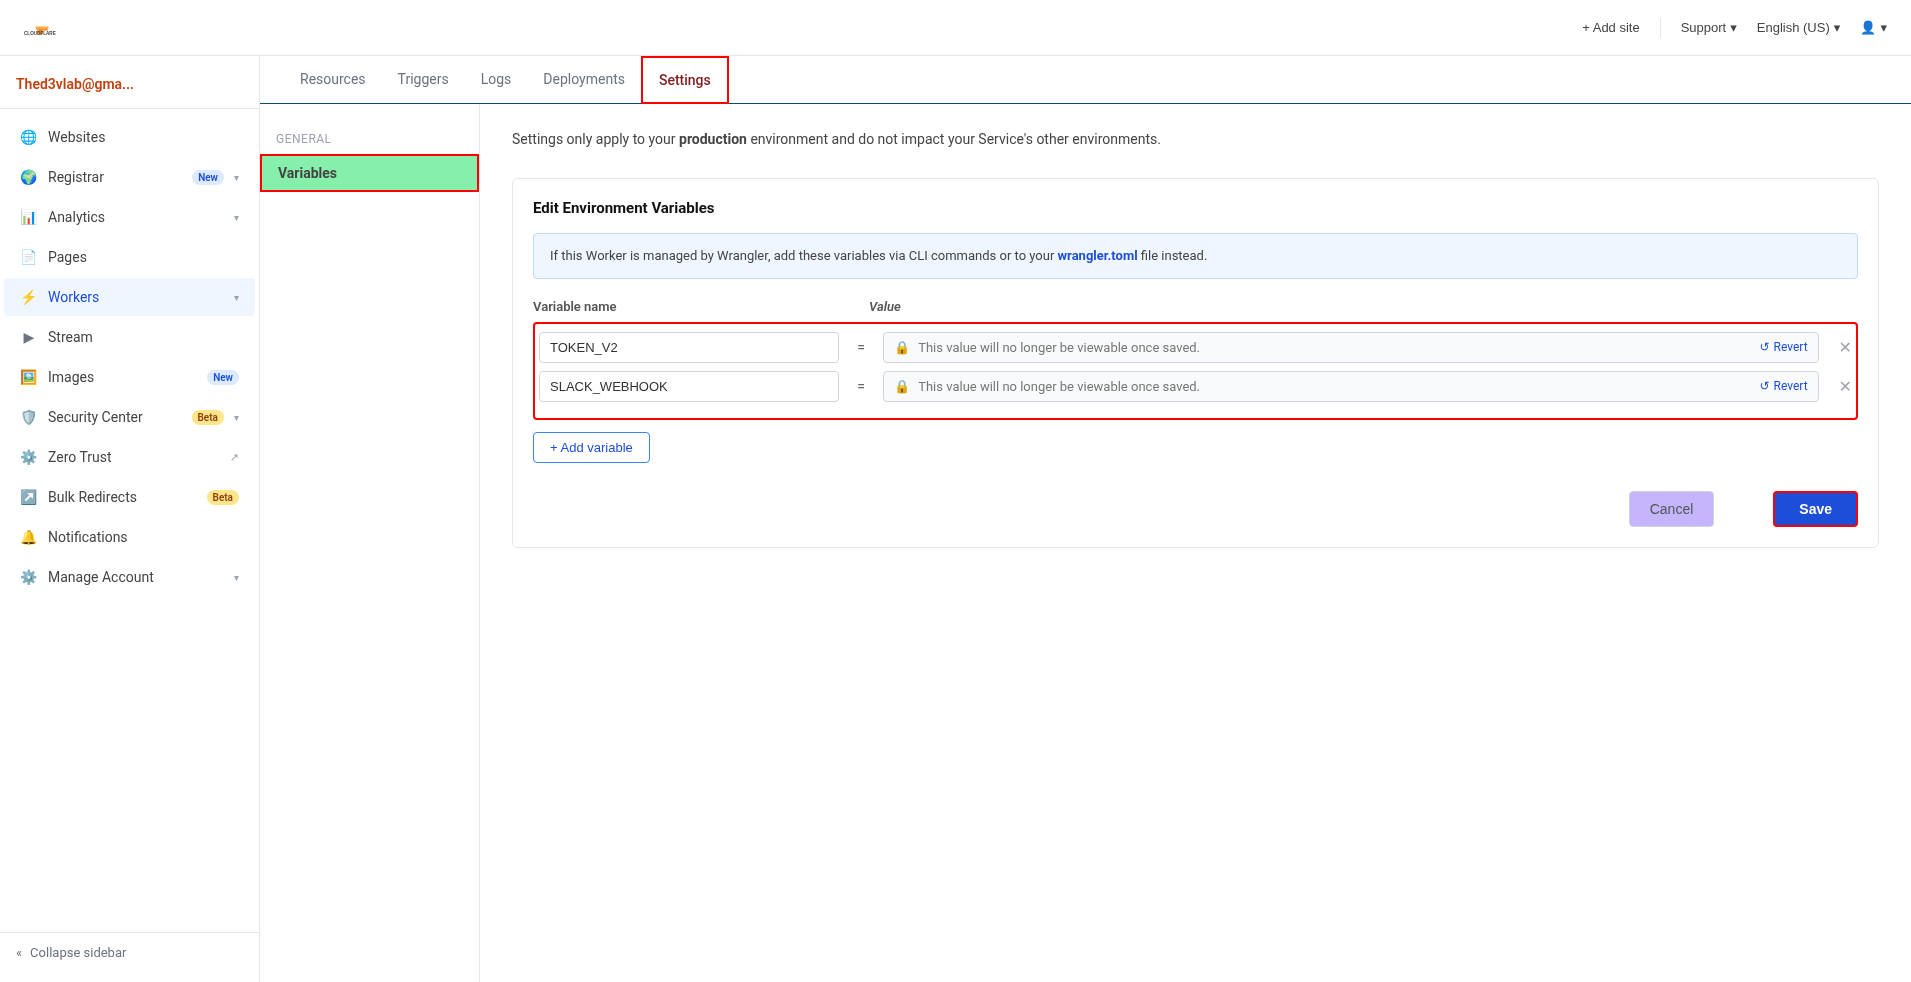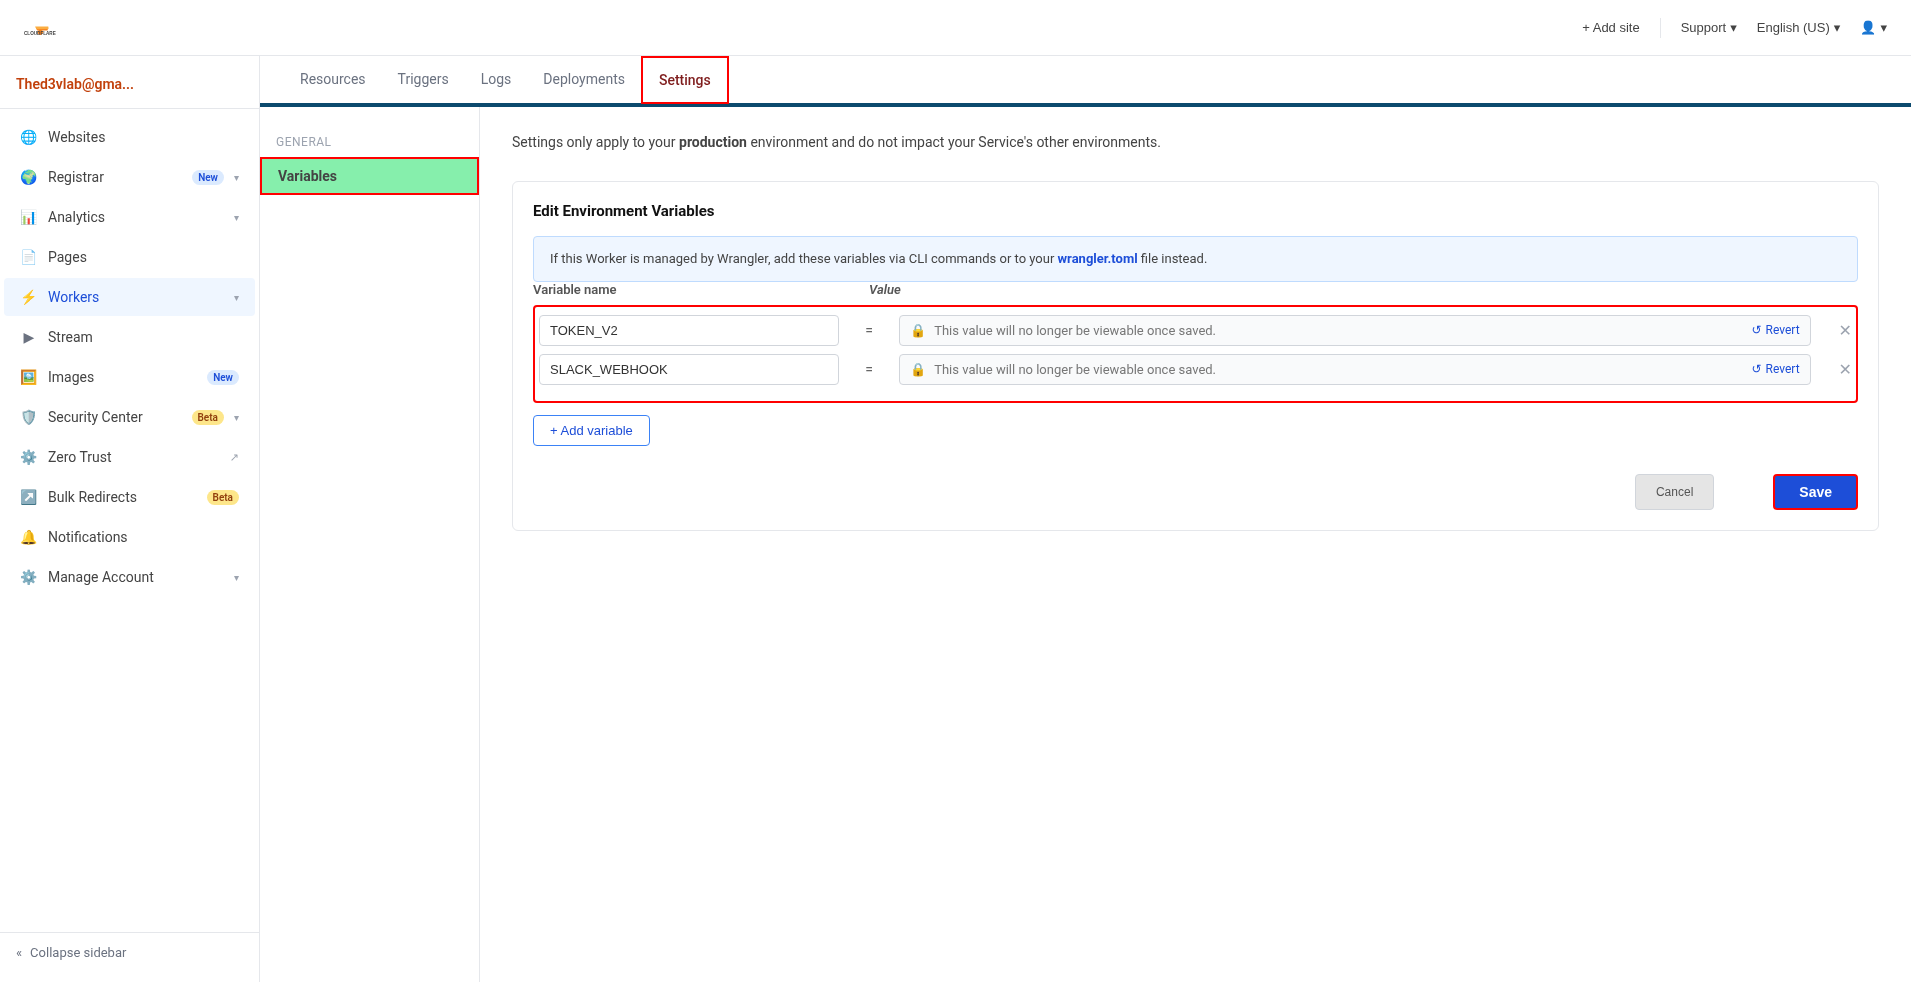--- a/index.html
+++ b/index.html
@@ -26,21 +26,21 @@
     .badge { font-size: 10px; padding: 2px 6px; border-radius: 10px; font-weight: 600; }
     .badge-new { background: #dbeafe; color: #1d4ed8; }
     .badge-beta { background: #fde68a; color: #92400e; text-align: center; }
     .sidebar-item .chevron { margin-left: auto; font-size: 10px; color: #9ca3af; }
     .sidebar-collapse { padding: 10px 16px; cursor: pointer; color: #6b7280; font-size: 13px; display: flex; align-items: center; gap: 8px; margin-top: auto; border-top: 1px solid #e5e7eb; padding-top: 12px; }
 
     
     .content-area { flex: 1; overflow-y: auto; display: flex; flex-direction: column; }
 
     
-    .tab-bar { display: flex; align-items: center; border-bottom: 4px solid #0c4a6e; padding: 0 24px; background: #fff; flex-shrink: 0; }
+    .tab-bar { display: flex; align-items: center; border-bottom: 1px solid #0c4a6e; padding: 0 24px; background: #fff; flex-shrink: 0; }
     .tab-item { padding: 14px 16px; font-size: 14px; color: #6b7280; cursor: pointer; border-bottom: 2px solid transparent; margin-bottom: -1px; }
     .tab-item.highlighted { border: 2px solid red; border-bottom: 2px solid red; color: #7f1d1d; font-weight: 500; }
 
     
     .settings-layout { display: flex; flex: 1; overflow: hidden; }
     .settings-sidebar { width: 220px; border-right: 1px solid #e5e7eb; padding: 20px 0; flex-shrink: 0; background: #fff; }
     .settings-section-title { padding: 8px 16px; font-size: 12px; color: #9ca3af; text-transform: uppercase; letter-spacing: 0.5px; }
     .settings-nav-item { padding: 9px 16px; font-size: 14px; color: #444; cursor: pointer; }
     .settings-nav-item.active-nav { font-weight: 700; background: #86efac; border-left: 3px solid #1d4ed8; border: 2px solid red; }
 
@@ -48,42 +48,42 @@
     .settings-content { flex: 1; padding: 24px 32px; overflow-y: auto; }
     .settings-description { font-size: 14px; color: #444; line-height: 1.6; margin-bottom: 28px; }
     .settings-description strong { font-weight: 700; }
     .section-title { font-size: 16px; font-weight: 700; color: #111; margin-bottom: 6px; }
     .section-subtitle { font-size: 14px; color: #555; margin-bottom: 8px; }
     .link-btn { color: #1d4ed8; font-size: 13px; display: inline-flex; align-items: center; gap: 4px; text-decoration: none; margin-bottom: 20px; }
 
     
     .env-box { border: 1px solid #e5e7eb; border-radius: 6px; padding: 20px; margin-bottom: 16px; }
     .env-box-title { font-size: 15px; font-weight: 700; color: #111; margin-bottom: 16px; }
-    .info-banner { background: #eff6ff; border: 1px solid #bfdbfe; border-radius: 4px; padding: 12px 16px; font-size: 13px; color: #444; line-height: 1.5; }
+    .info-banner { background: #eff6ff; border: 1px solid #bfdbfe; border-radius: 4px; padding: 12px 16px; margin-bottom: 20px; font-size: 13px; color: #444; line-height: 1.5; }
     .info-banner strong { font-weight: 700; color: #1d4ed8; }
 
     
     .var-headers { display: flex; align-items: center; gap: 8px; margin-bottom: 8px; font-size: 13px; font-weight: 600; color: #555; }
     .var-name-col { flex: 0 0 300px; }
     .var-eq { width: 20px; text-align: center; color: #888; }
     .var-value-col { flex: 1; font-style: italic; }
-    .var-row { display: flex; align-items: center; gap: 20px; margin-bottom: 8px; }
+    .var-row { display: flex; align-items: center; gap: 12px; margin-bottom: 8px; }
     .var-input { flex: 0 0 300px; padding: 7px 10px; border: 1px solid #d1d5db; border-radius: 4px; font-size: 13px; color: #333; }
     .var-eq-sign { width: 20px; text-align: center; color: #666; font-size: 14px; }
     .var-value-input { flex: 1; display: flex; align-items: center; background: #f9fafb; border: 1px solid #d1d5db; border-radius: 4px; padding: 7px 10px; font-size: 13px; color: #777; gap: 8px; }
     .lock-icon { font-size: 13px; color: #888; }
     .revert-btn { margin-left: auto; display: flex; align-items: center; gap: 4px; color: #1d4ed8; font-size: 12px; cursor: pointer; white-space: nowrap; }
     .close-btn { color: #9ca3af; cursor: pointer; font-size: 16px; margin-left: 8px; }
 
     
     .add-var-btn { display: inline-flex; align-items: center; gap: 6px; padding: 7px 16px; border: 1px solid #3b82f6; border-radius: 4px; color: #1d4ed8; font-size: 13px; cursor: pointer; background: #fff; margin-bottom: 20px; }
 
     
     .action-buttons { display: flex; justify-content: flex-end; gap: 12px; padding-top: 8px; }
-    .cancel-btn { padding: 8px 20px; border: 1px solid #d1d5db; border-radius: 4px; font-size: 12px; color: #555; background: #e5e5e5; cursor: pointer; }
+    .cancel-btn { padding: 8px 20px; border: 1px solid #d1d5db; border-radius: 4px; font-size: 14px; color: #555; background: #c4b5fd; cursor: pointer; }
     .save-btn { padding: 8px 24px; border-radius: 4px; font-size: 14px; font-weight: 600; color: #fff; background: #1d4ed8; border: 2px solid red; cursor: pointer; margin-left: 47px; }
 
     .header-divider { width: 1px; height: 20px; background: #e5e7eb; }
   </style>
 </head>
 <body>
 
 <div class="header">
   <div class="header-logo">
 

